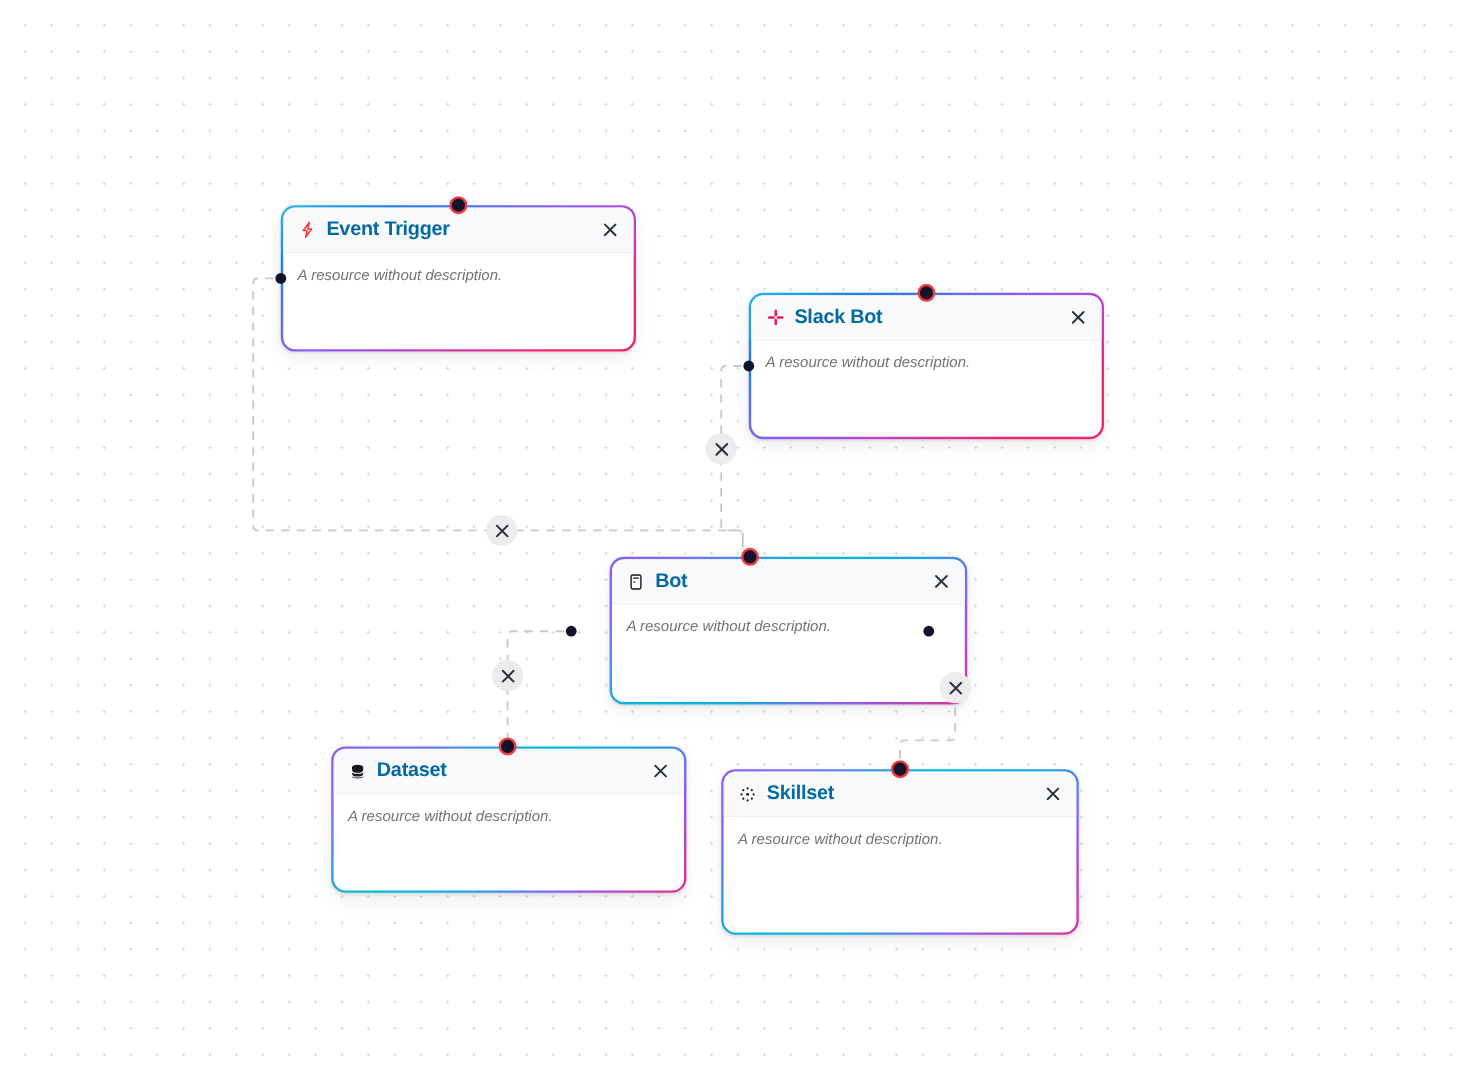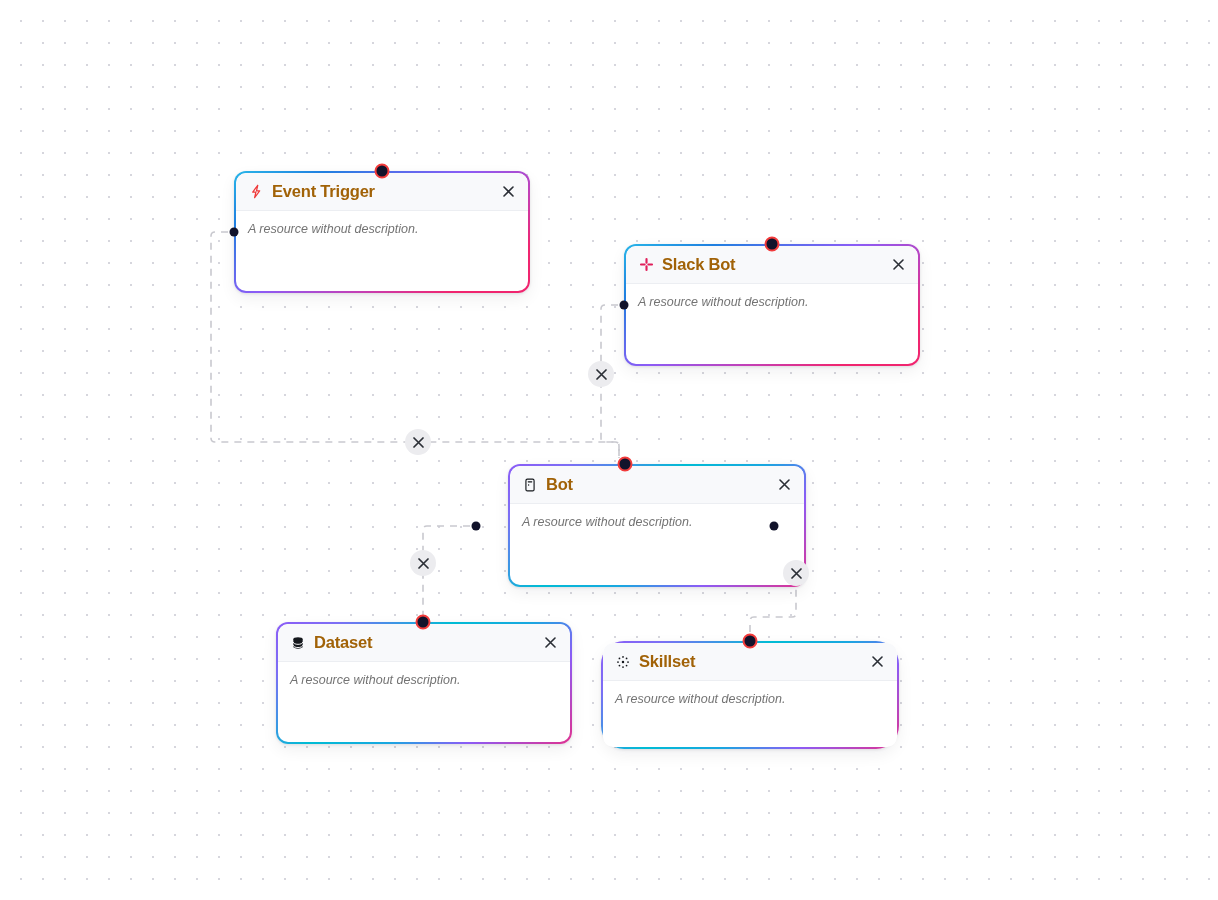--- a/index.html
+++ b/index.html
@@ -94,21 +94,21 @@
     height: 16px;
     flex: 0 0 16px;
     display: flex;
     align-items: center;
     justify-content: center;
     margin-right: 8px;
   }
   .node-title {
     font-size: 16.5px;
     font-weight: bold;
-    color: #a16207;
+    color: #0369a1;
     letter-spacing: -0.2px;
     white-space: nowrap;
     flex: 1 1 auto;
   }
   .node-close {
     width: 20px;
     height: 20px;
     flex: 0 0 20px;
     display: flex;
     align-items: center;
@@ -278,21 +278,21 @@
           </svg>
         </span>
       </div>
       <div class="node-body">
         <div class="node-desc">A resource without description.</div>
       </div>
     </div>
   </div>
   <div class="handle handle-top" style="left:423px; top:622px;"></div>
 
-  <div class="node grad-b" style="left:601px; top:641px; width:298px; height:108px;border-radius:23px;">
+  <div class="node grad-b" style="left:601px; top:641px; width:298px; height:138px;">
     <div class="node-inner">
       <div class="node-header">
         <span class="node-icon">
           <svg width="14" height="14" viewBox="0 0 24 24" fill="#15181d">
             <circle cx="12" cy="3.4" r="1.5"></circle>
             <circle cx="18.1" cy="5.9" r="1.5"></circle>
             <circle cx="20.6" cy="12" r="1.5"></circle>
             <circle cx="18.1" cy="18.1" r="1.5"></circle>
             <circle cx="12" cy="20.6" r="1.5"></circle>
             <circle cx="5.9" cy="18.1" r="1.5"></circle>

